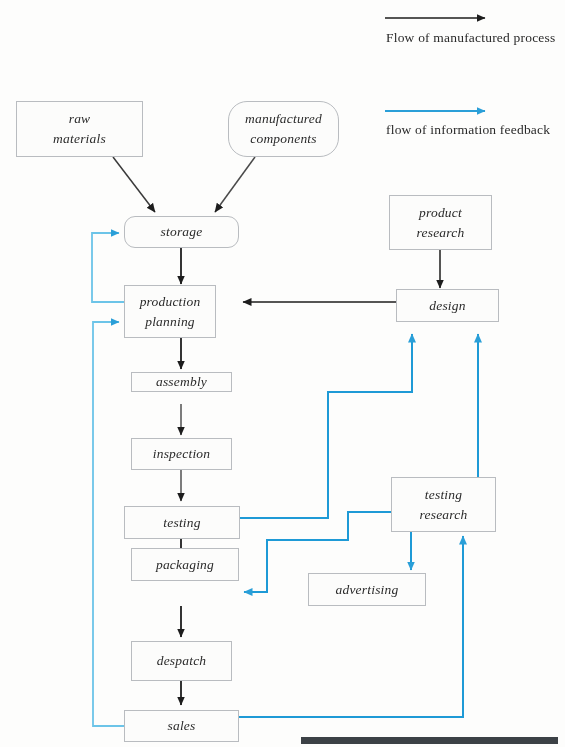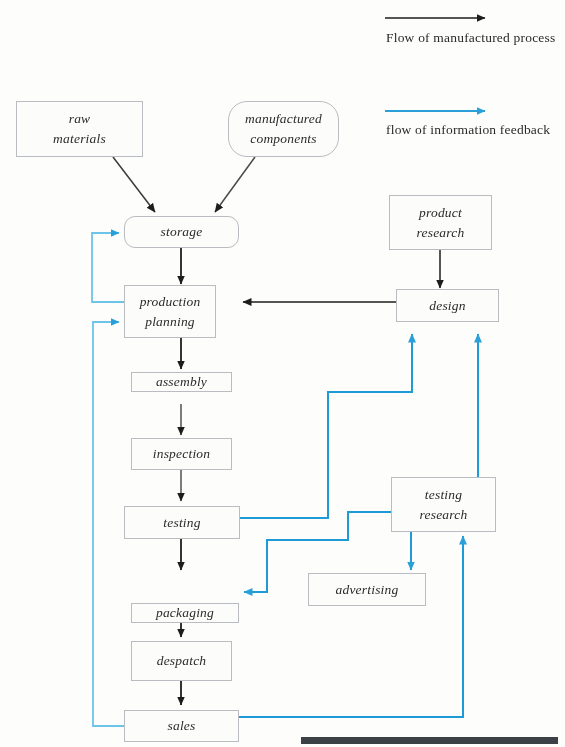--- a/index.html
+++ b/index.html
@@ -167,21 +167,21 @@
 </div>
 
 <div class="node" style="left:131px; top:438px; width:101px; height:32px;">
   <span>inspection</span>
 </div>
 
 <div class="node" style="left:124px; top:506px; width:116px; height:33px;">
   <span>testing</span>
 </div>
 
-<div class="node" style="left:131px; top:603px; width:108px; height:20px;">
+<div class="node" style="left:131px; top:548px; width:108px; height:33px;">
   <span>packaging</span>
 </div>
 
 <div class="node" style="left:131px; top:641px; width:101px; height:40px;">
   <span>despatch</span>
 </div>
 
 <div class="node" style="left:124px; top:710px; width:115px; height:32px;">
   <span>sales</span>
 </div>

